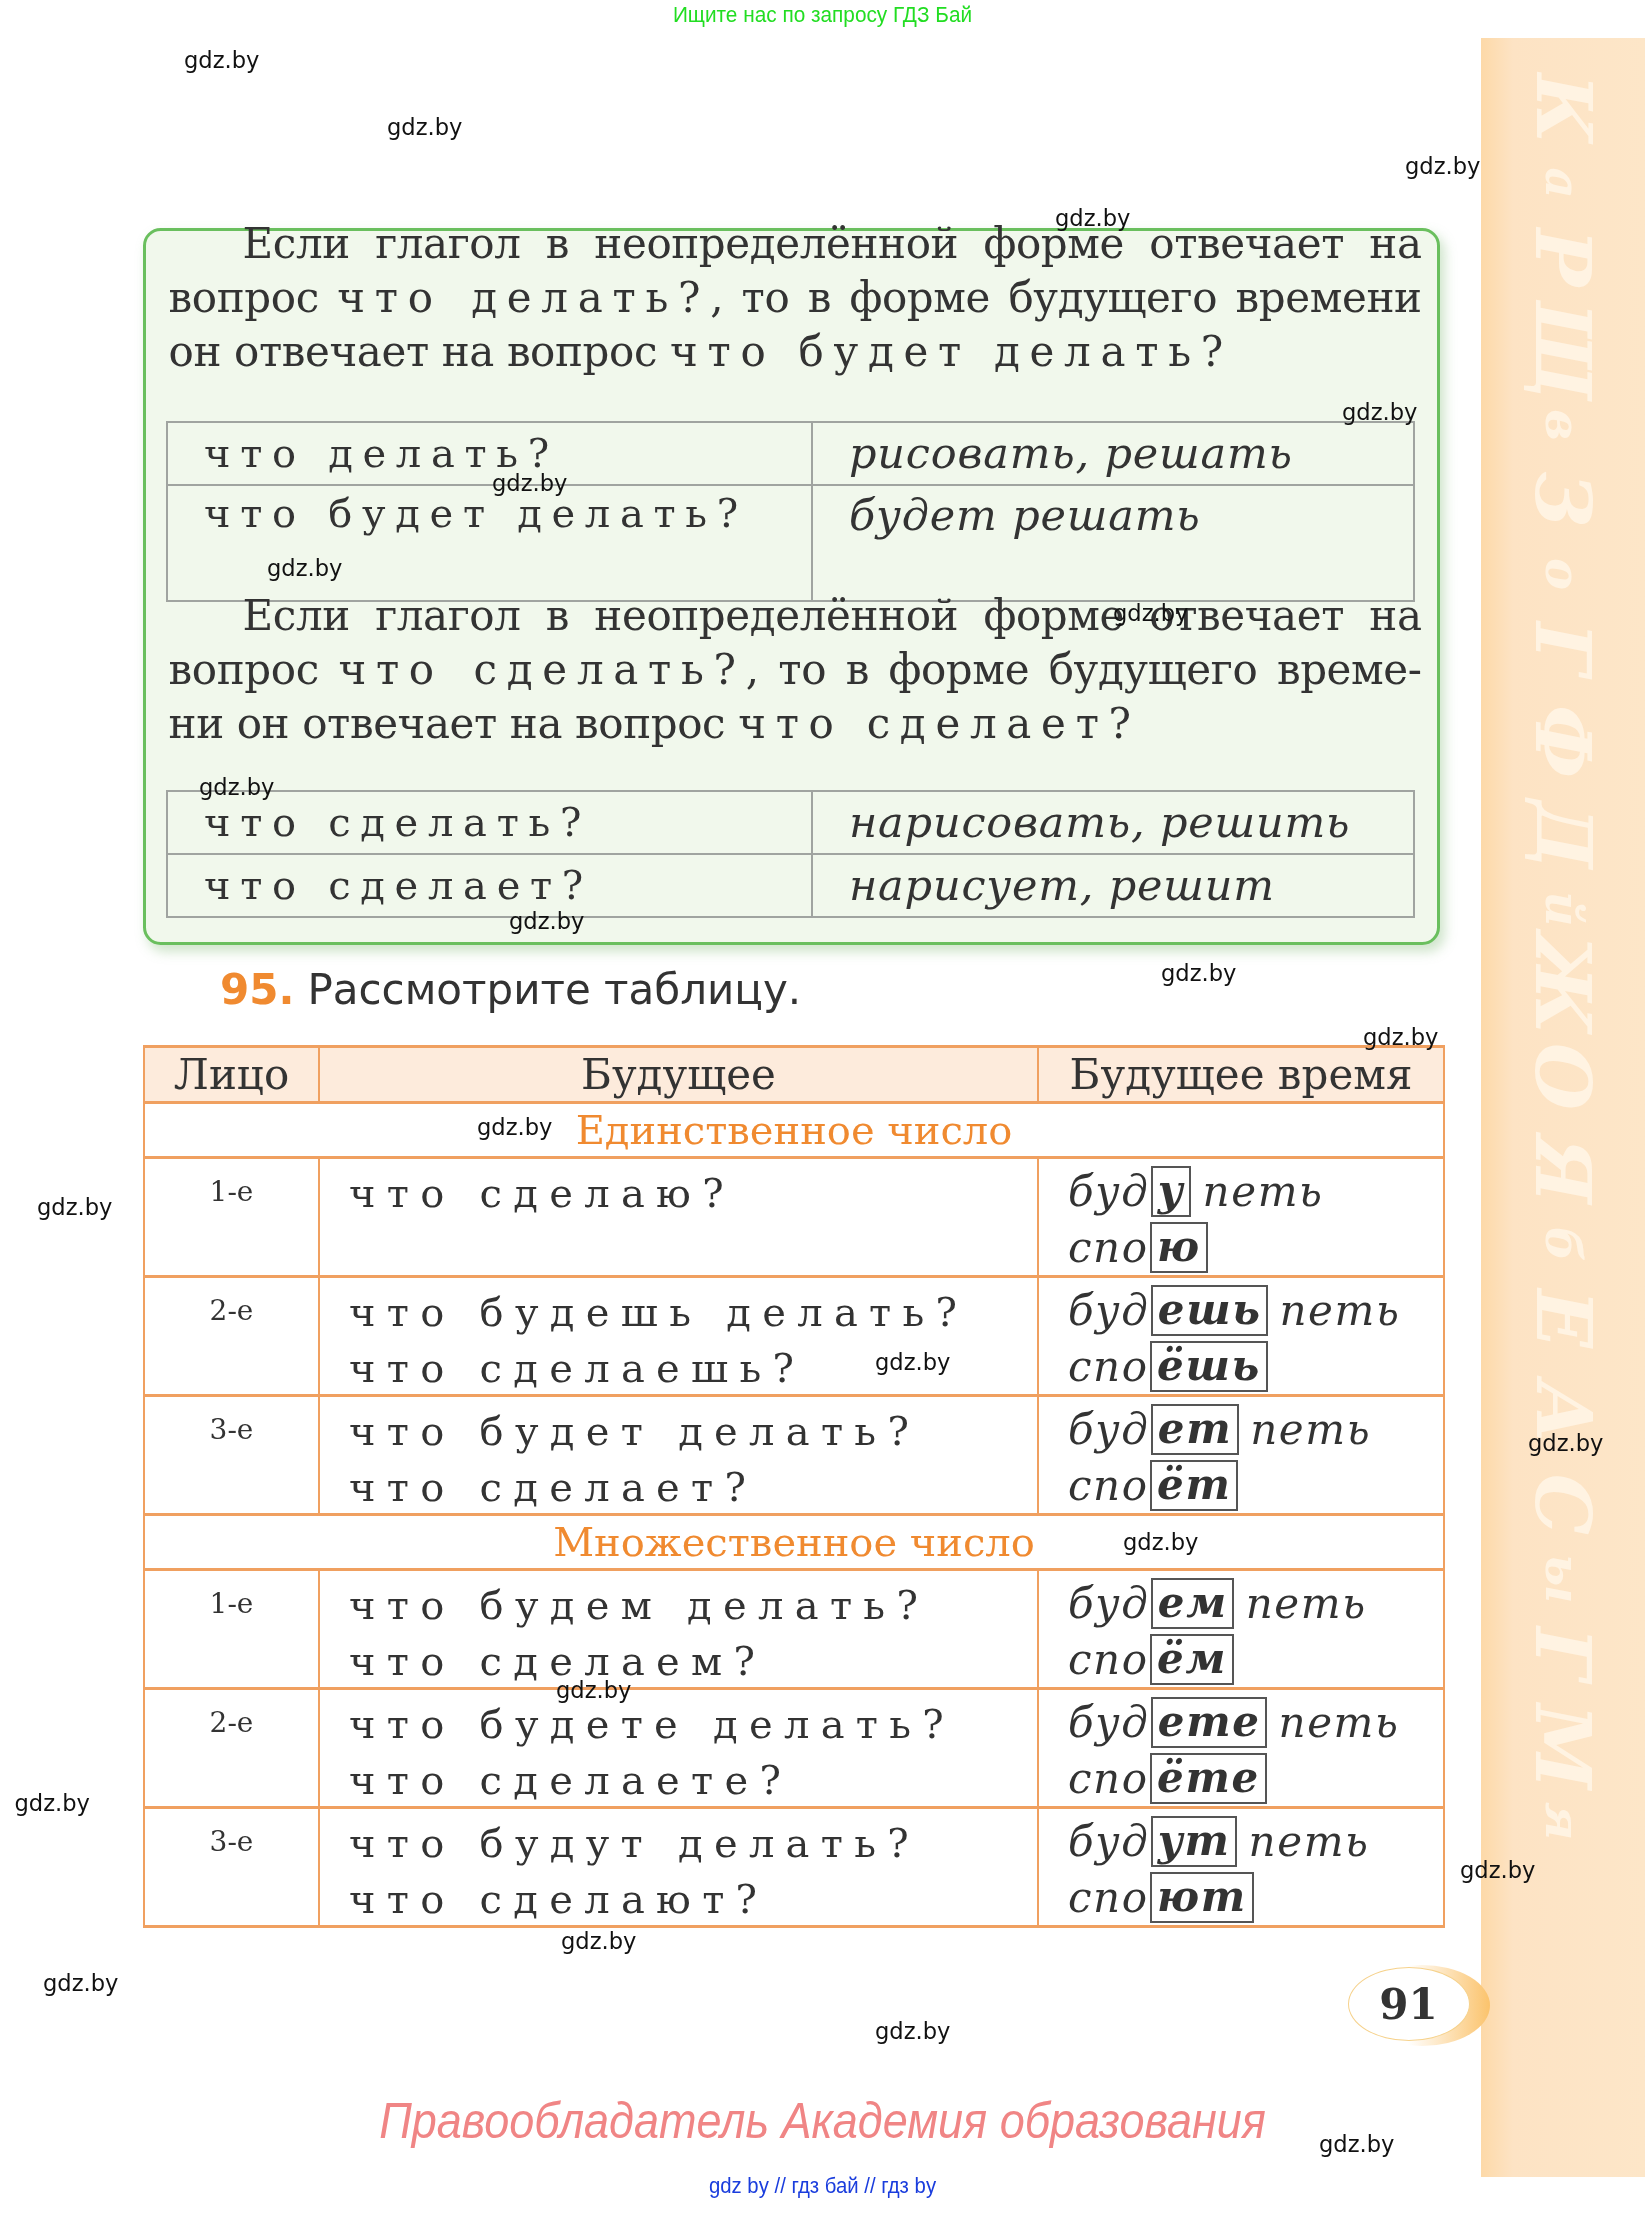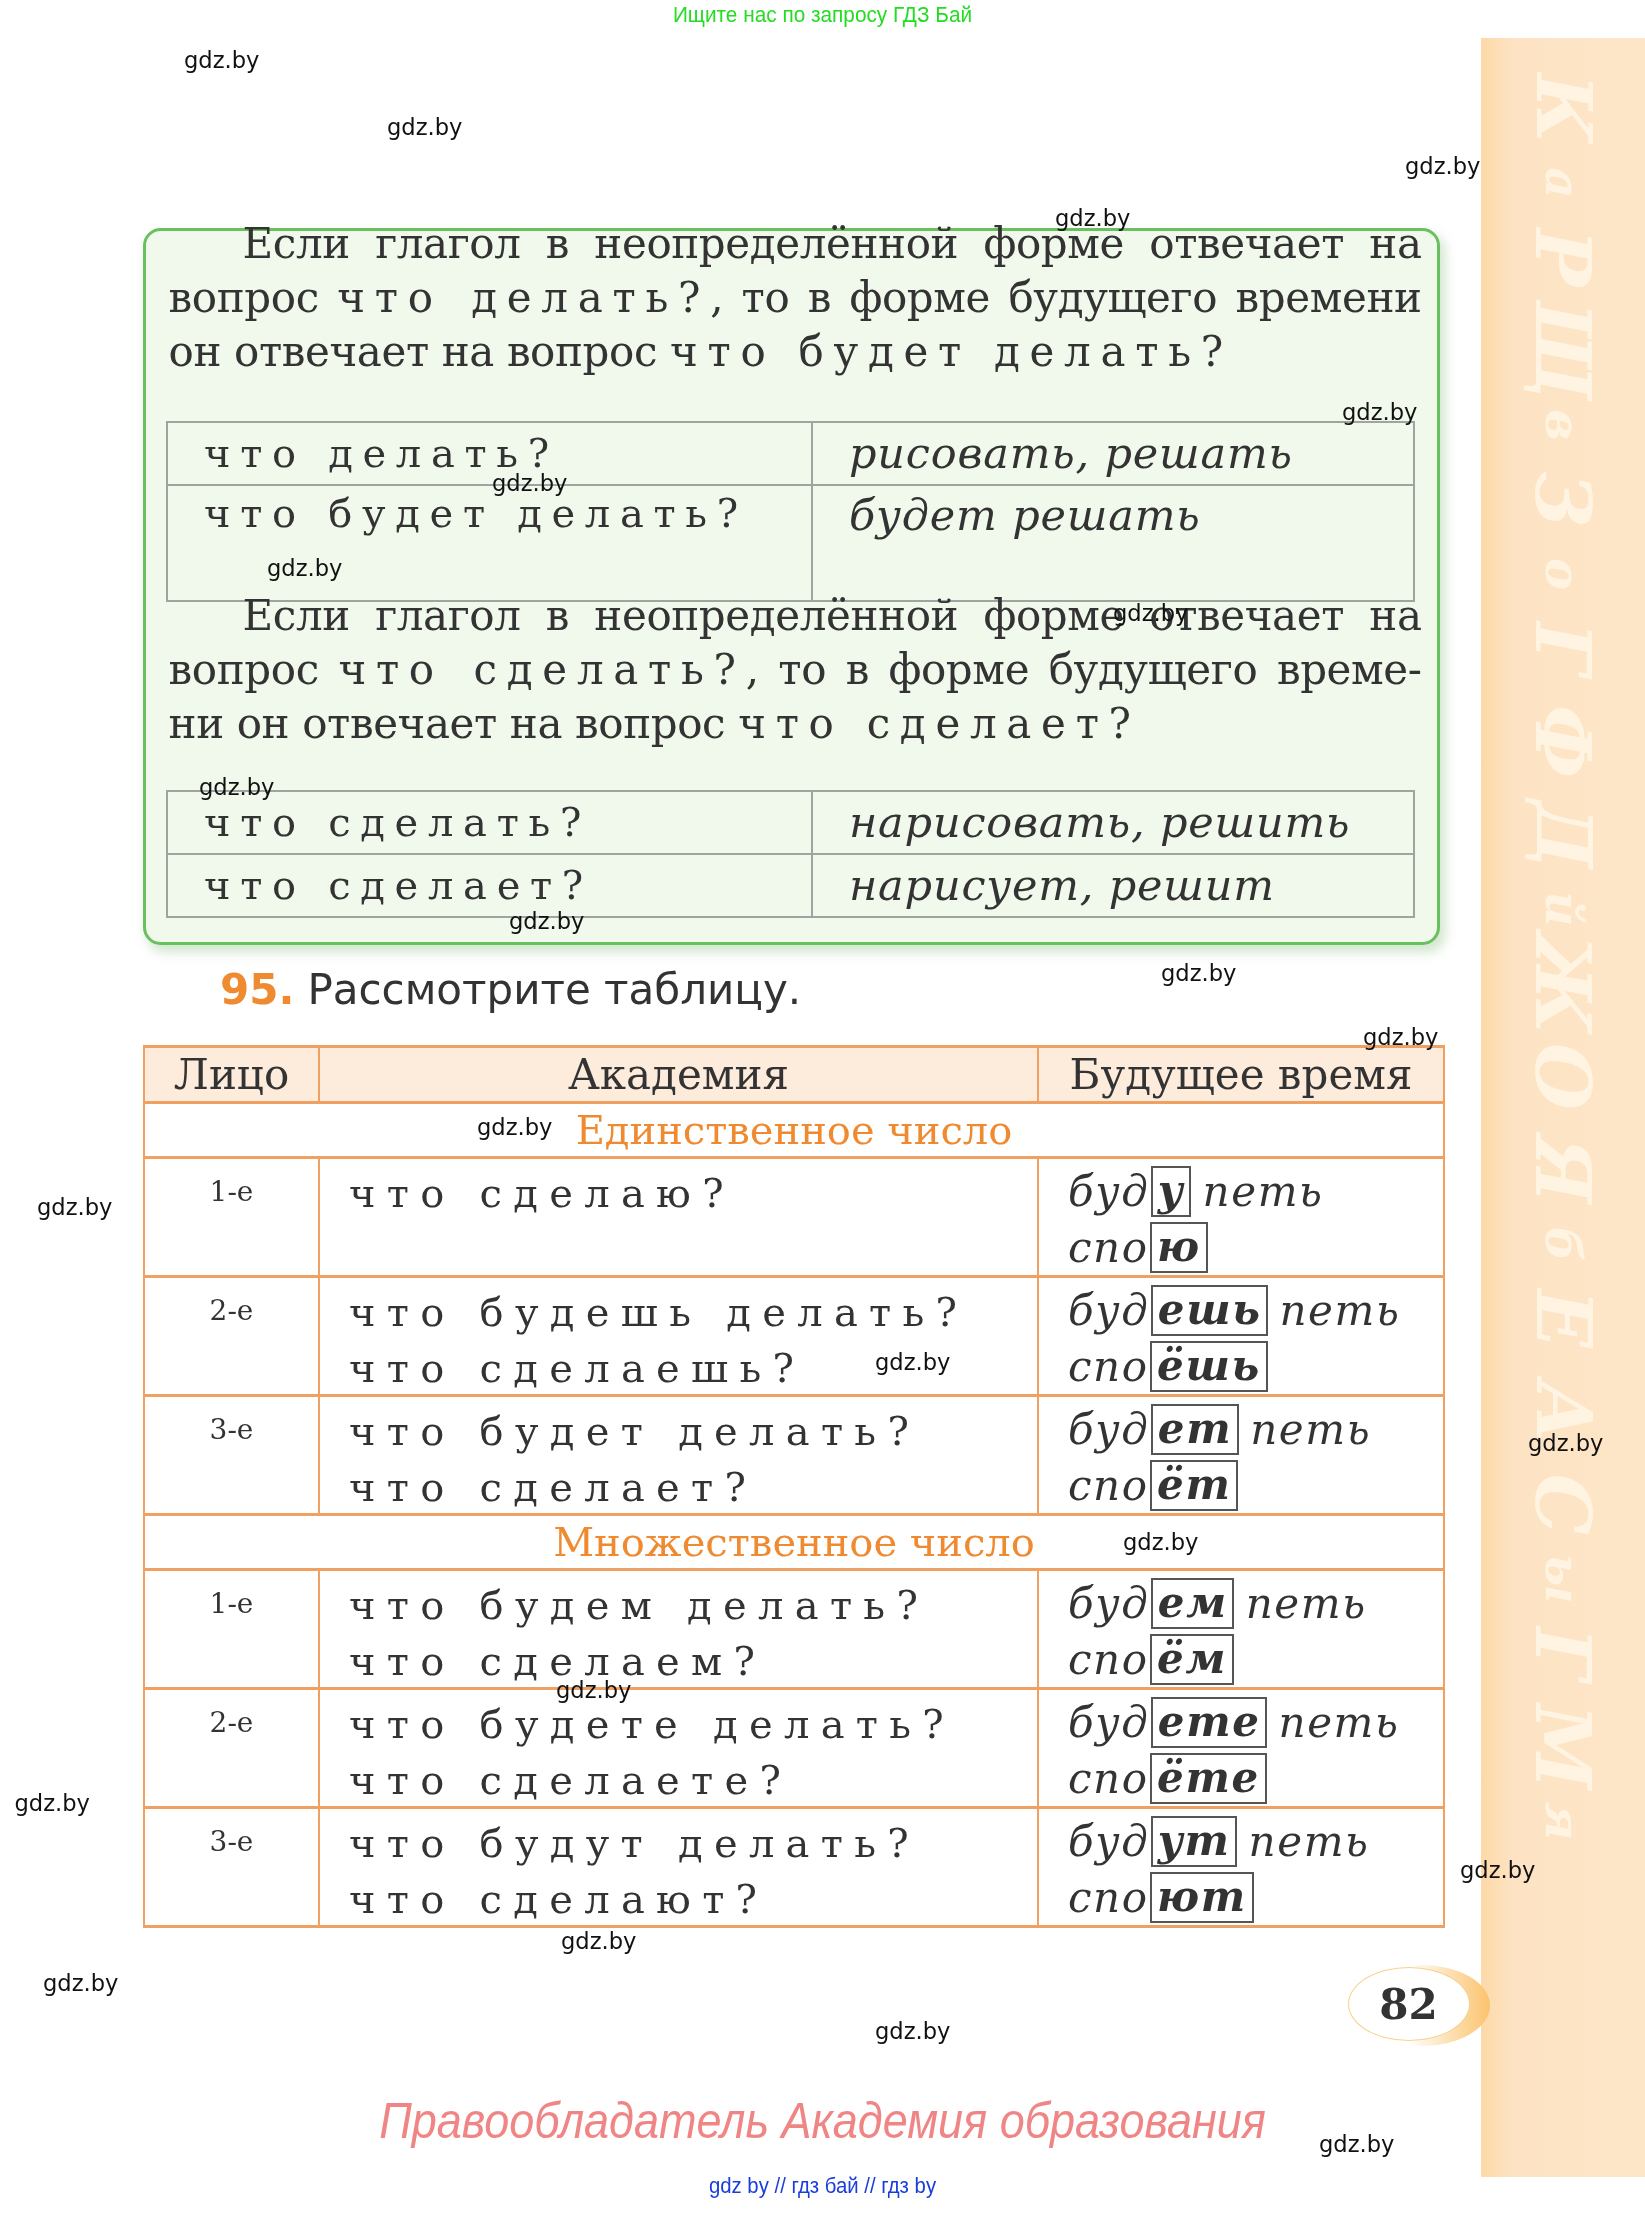--- a/index.html
+++ b/index.html
@@ -192,21 +192,21 @@
   </div>
 </div>
 
 <div class="exercise">
   <span class="num">95.</span><span>Рассмотрите таблицу.</span>
 </div>
 
 <div class="main-table">
   <div class="mt-row header">
     <div class="mt-cell col1">Лицо</div>
-    <div class="mt-cell col2">Академия</div>
+    <div class="mt-cell col2">Будущее</div>
     <div class="mt-cell col3">Будущее время</div>
   </div>
 
   <div class="mt-row section">
     <span class="section-label">Единственное число</span>
   </div>
 
   <div class="mt-row data">
     <div class="mt-cell col1 person">1-е</div>
     <div class="mt-cell col2 questions">
@@ -320,21 +320,21 @@
       <div class="line">
           <span>спо</span>
           <span class="ending">ют</span>
         </div>
     </div>
   </div>
 </div>
 
 <div class="page-badge">
   <div class="crescent"></div>
-  <div class="oval">82</div>
+  <div class="oval">91</div>
 </div>
 
 <div class="wm" style="left:184px; top:47px;">gdz.by</div>
 <div class="wm" style="left:387px; top:114px;">gdz.by</div>
 <div class="wm" style="left:1405px; top:153px;">gdz.by</div>
 <div class="wm" style="left:1055px; top:205px;">gdz.by</div>
 <div class="wm" style="left:1342px; top:399px;">gdz.by</div>
 <div class="wm" style="left:492px; top:470px;">gdz.by</div>
 <div class="wm" style="left:267px; top:555px;">gdz.by</div>
 <div class="wm" style="left:1113px; top:600px;">gdz.by</div>

